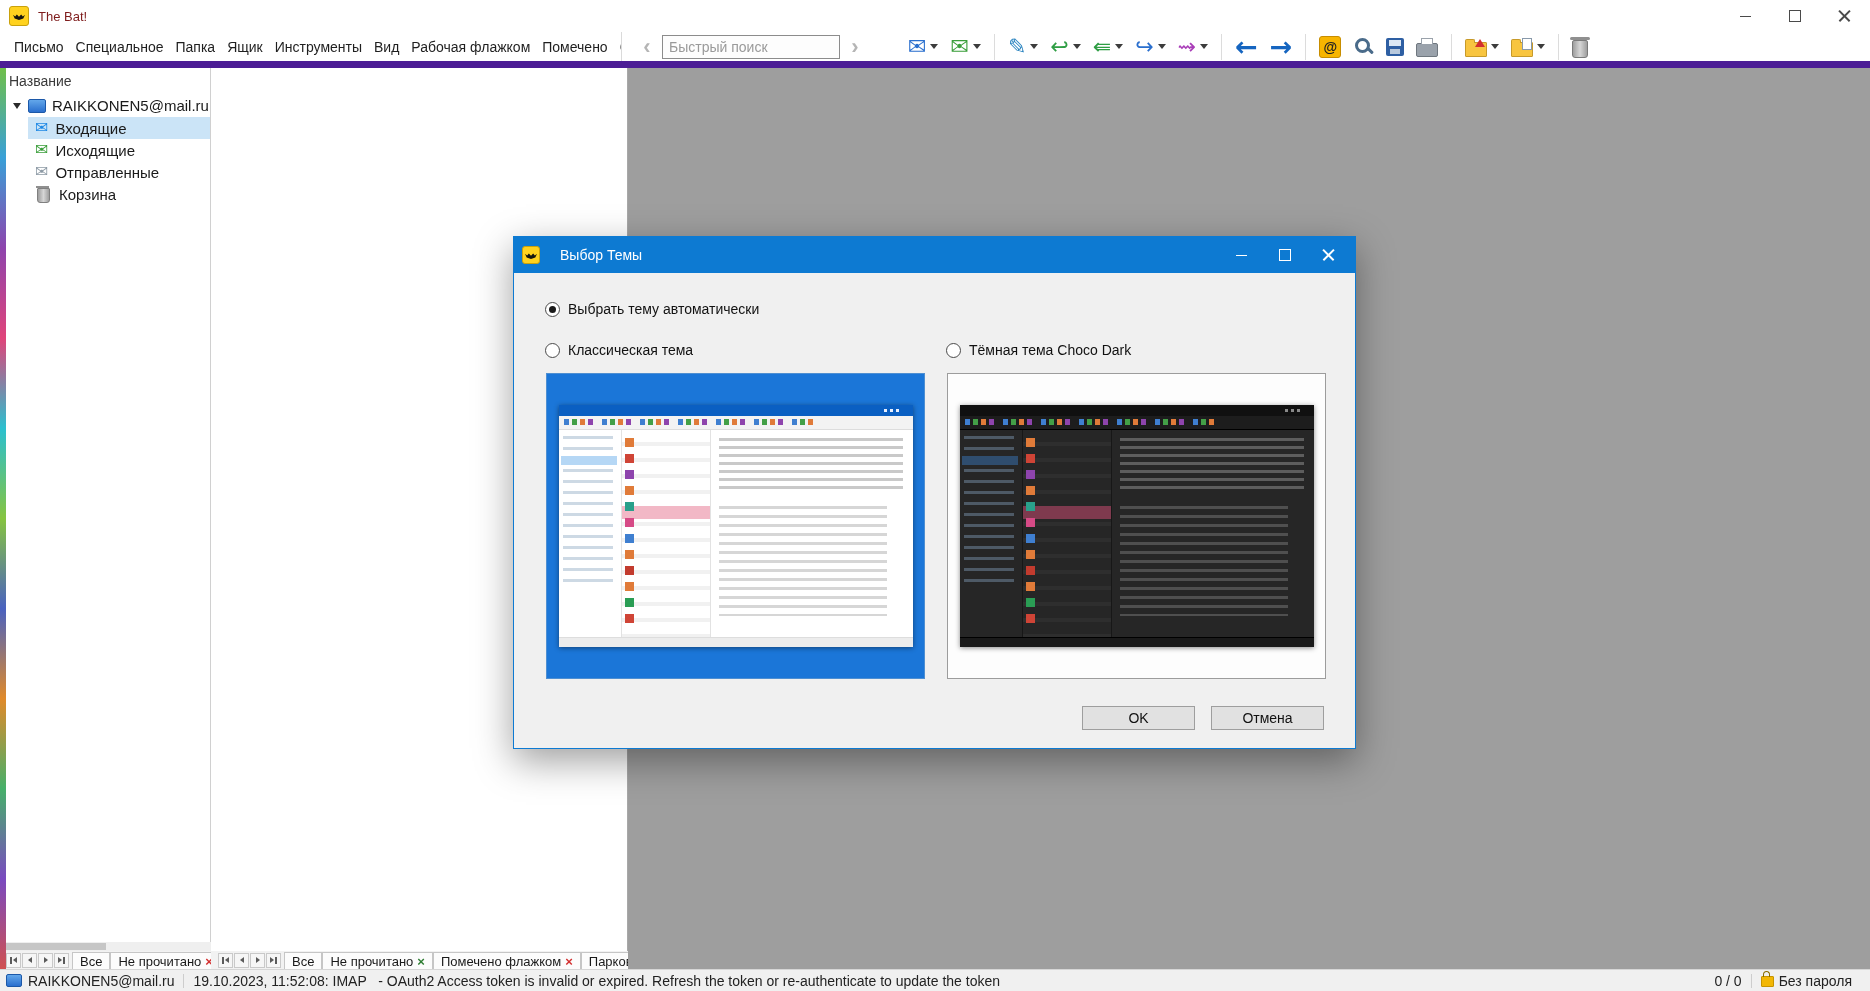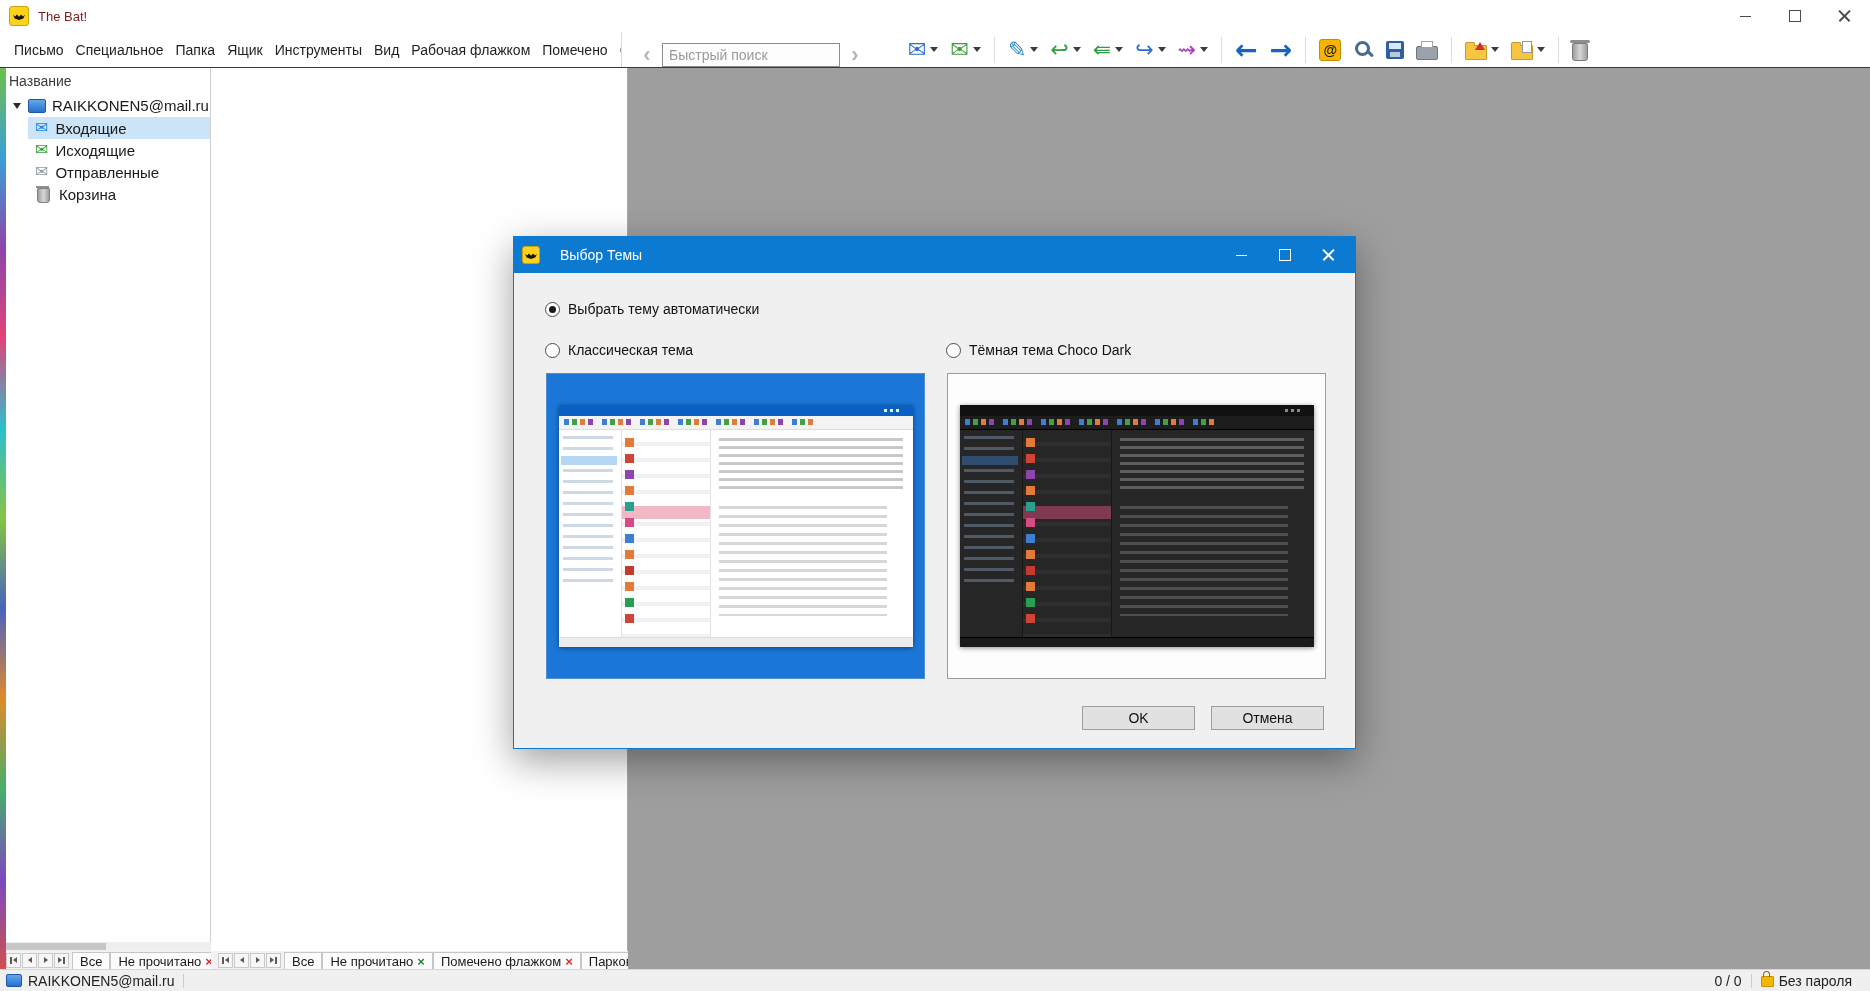--- a/index.html
+++ b/index.html
@@ -13,21 +13,21 @@
   .title-text{margin-left:9px;font-size:13px;color:#7f1d1d}
   .win-controls{margin-left:auto;display:flex;height:100%}
   .wc{width:50px;height:100%;display:flex;align-items:center;justify-content:center;position:relative}
   .wc-min::before{content:"";width:11px;height:1px;background:#4a4a4a}
   .wc-max::before{content:"";width:10px;height:10px;border:1px solid #4a4a4a}
   .wc-close::before,.wc-close::after{content:"";position:absolute;width:15px;height:1.5px;background:#4a4a4a;left:17px;top:15px}
   .wc-close::before{transform:rotate(45deg)}
   .wc-close::after{transform:rotate(-45deg)}
 
   
-  .topband{position:absolute;left:0;top:32px;width:1870px;height:36px;background:#fff;border-bottom:1px solid #4c1d95;display:flex;align-items:flex-end;box-sizing:border-box}
+  .topband{position:absolute;left:0;top:32px;width:1870px;height:36px;background:#fff;border-bottom:7px solid #4c1d95;display:flex;align-items:center;box-sizing:border-box}
   .menubar{display:flex;align-items:center;height:100%;width:622px;border-right:1px solid #dadada;padding-left:8px;box-sizing:border-box;overflow:hidden;flex:none}
   .menu-item{padding:0 6px;font-size:14px;color:#1f1f1f;height:100%;display:flex;align-items:center;white-space:nowrap}
   .searcharea{display:flex;align-items:center;margin-left:16px;flex:none}
   .chev{width:18px;height:24px;display:flex;align-items:center;justify-content:center;color:#b5b5b5;font-size:22px;font-weight:bold}
   .chev-left::before{content:"‹"}
   .chev-right::before{content:"›"}
   .search-input{width:178px;height:24px;border:1px solid #8c8c8c;font-size:14px;padding:0 6px;margin:0 6px;font-family:"Liberation Sans",sans-serif;color:#333;box-sizing:border-box;background:#fdfdfd}
   .search-input::placeholder{color:#9a9a9a}
   .toolbar{display:flex;align-items:center;margin-left:38px;height:100%}
   .tool-button{display:flex;align-items:center;padding:0 6px;height:32px}
@@ -343,20 +343,21 @@
     </div>
     <div class="ftab" data-name="folder-tab-2-4">
       <span data-name="tab-label">Парков</span>
     </div>
   </div>
 
 <div class="statusbar" data-name="statusbar">
   <span class="pc-icon" data-name="connection-icon"></span>
   <span class="sb-account" data-name="statusbar-account">RAIKKONEN5@mail.ru</span>
   <span class="sb-sep" data-name="statusbar-separator"></span>
+  <span class="sb-msg" data-name="statusbar-message">19.10.2023, 11:52:08: IMAP   - OAuth2 Access token is invalid or expired. Refresh the token or re-authenticate to update the token</span>
   <span class="sb-right" data-name="statusbar-right">
     <span data-name="message-counter">0 / 0</span>
     <span class="sb-sep" data-name="statusbar-separator"></span>
     <span class="padlock" data-name="password-lock-icon"></span>
     <span data-name="password-mode">Без пароля</span>
   </span>
 </div>
 
 <div class="dialog" data-name="theme-dialog" style="border-color: rgb(13, 122, 210);">
   <div class="dialog-titlebar" data-name="dialog-titlebar" style="background: rgb(13, 122, 210);">

